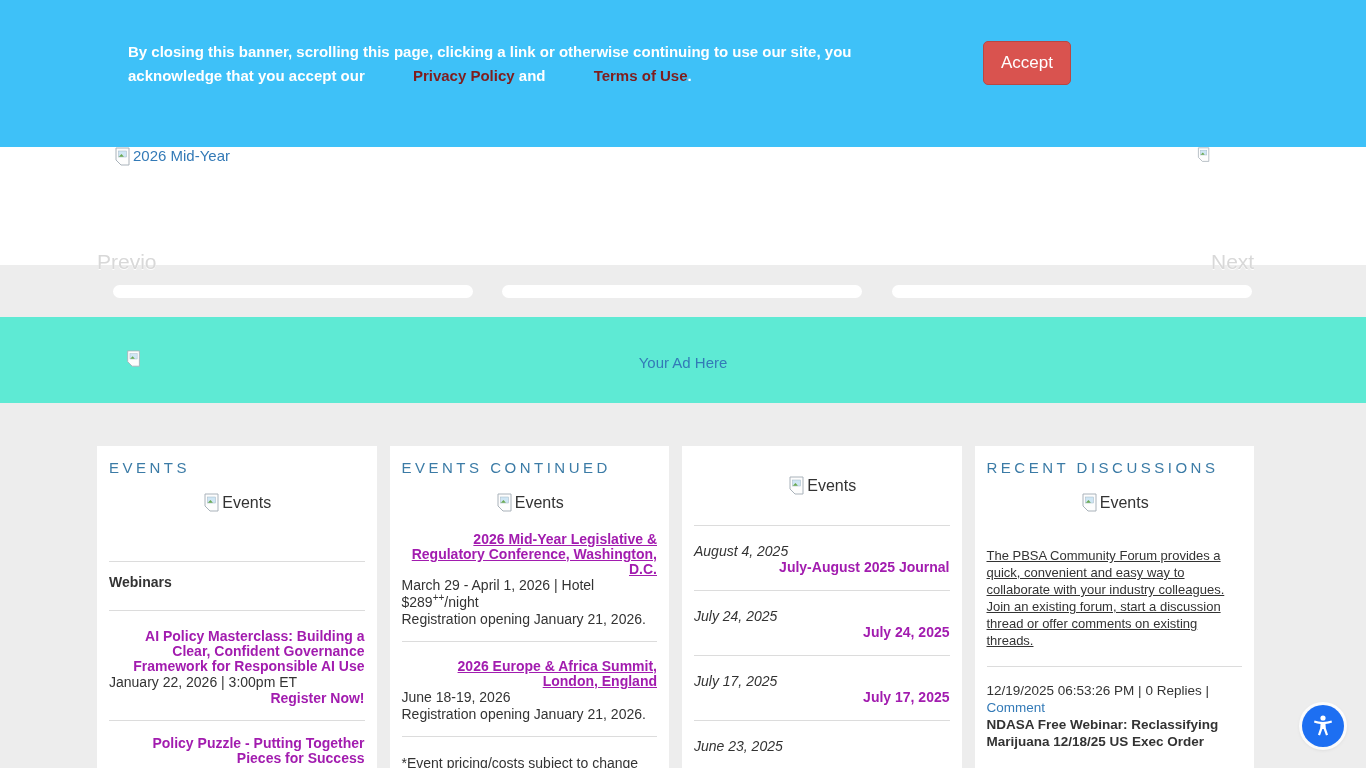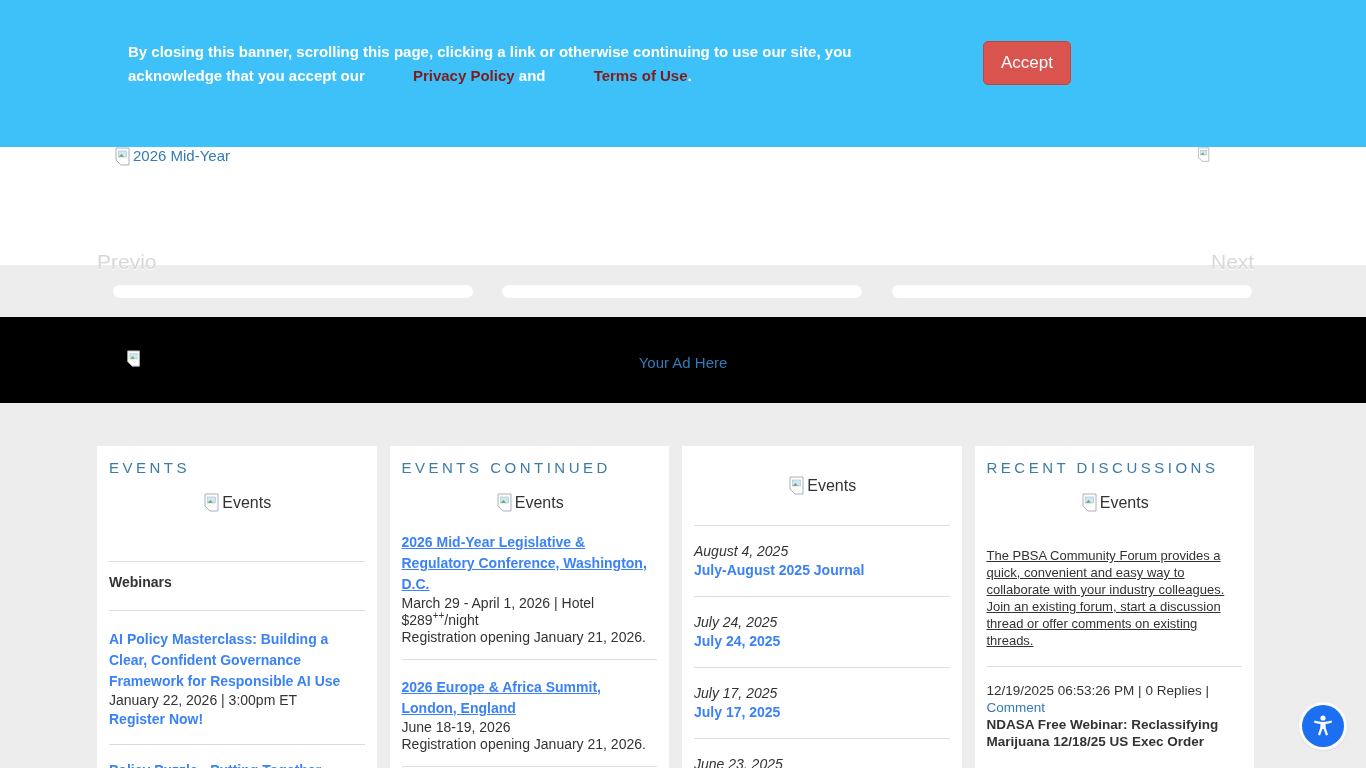--- a/index.html
+++ b/index.html
@@ -27,36 +27,36 @@
   .ctl.next { left: 1211px; top: 250px; text-align: center; }
   .next-icon { position: absolute; left: 1196px; top: 229px; }
   .bar { position: absolute; top: 138px; width: 360px; height: 13px;
     background: #fff; border-radius: 7px; cursor: pointer; }
   .bar.b1 { left: 113px; } .bar.b2 { left: 502px; } .bar.b3 { left: 892px; }
   .carousel, .slide-link, .ctl, .next-icon {  }
   .carousel > .slide-link, .carousel > .ctl, .carousel > .next-icon { top: auto; }
   .slide-link { top: 77px; } .ctl.prev { top: 103px; } .ctl.next { top: 103px; } .next-icon { top: 82px; }
 
   
-  .ad-section { position: relative; height: 86px; background: #000000; }
+  .ad-section { position: relative; height: 86px; background: #5eead4; }
   .ad-icon { position: absolute; left: 125px; top: 33px; }
   .ad-link { display: block; text-align: center; padding-top: 37px;
     color: #337ab7; font-size: 15px; text-decoration: none; cursor: pointer; }
 
   
   .cards-section { height: 365px; background: #ededed; padding-top: 43px; overflow: hidden; }
   .cards { margin-left: 97px; width: 1157px; display: flex; gap: 13px; }
   .card { flex: 1 1 0; background: #fff; padding: 13px 12px; height: 420px;
     font-size: 14px; color: #333; overflow: hidden; }
   .card-header { font-size: 15px; letter-spacing: 3.5px; color: #3b7ba6; font-weight: 400; }
   .img-row { display: flex; justify-content: center; align-items: center;
     margin-top: 17px; height: 20px; font-size: 16px; color: #333; }
   .hr { border: 0; border-top: 1px solid #dcdcdc; margin: 0; }
   .card a { cursor: pointer; }
-  .t-link { display: block; font-weight: bold; color: #3b82f6; text-decoration: none; line-height: 21px; }
+  .t-link { display: block; font-weight: bold; color: #a21caf; text-decoration: none; line-height: 15px; text-align: right; }
   .t-link.u { text-decoration: underline; }
   .plain { line-height: 17px; }
   .italic { }
   sup { font-size: 10px; line-height: 0; }
 
   
   .sp-events { height: 48px; }
   .sp-news { height: 29px; }
   .webinars { font-weight: bold; margin: 12px 0 19px; line-height: 17px; }
   .mt13 { margin-top: 13px; } .mt14 { margin-top: 14px; } .mt15 { margin-top: 15px; }

